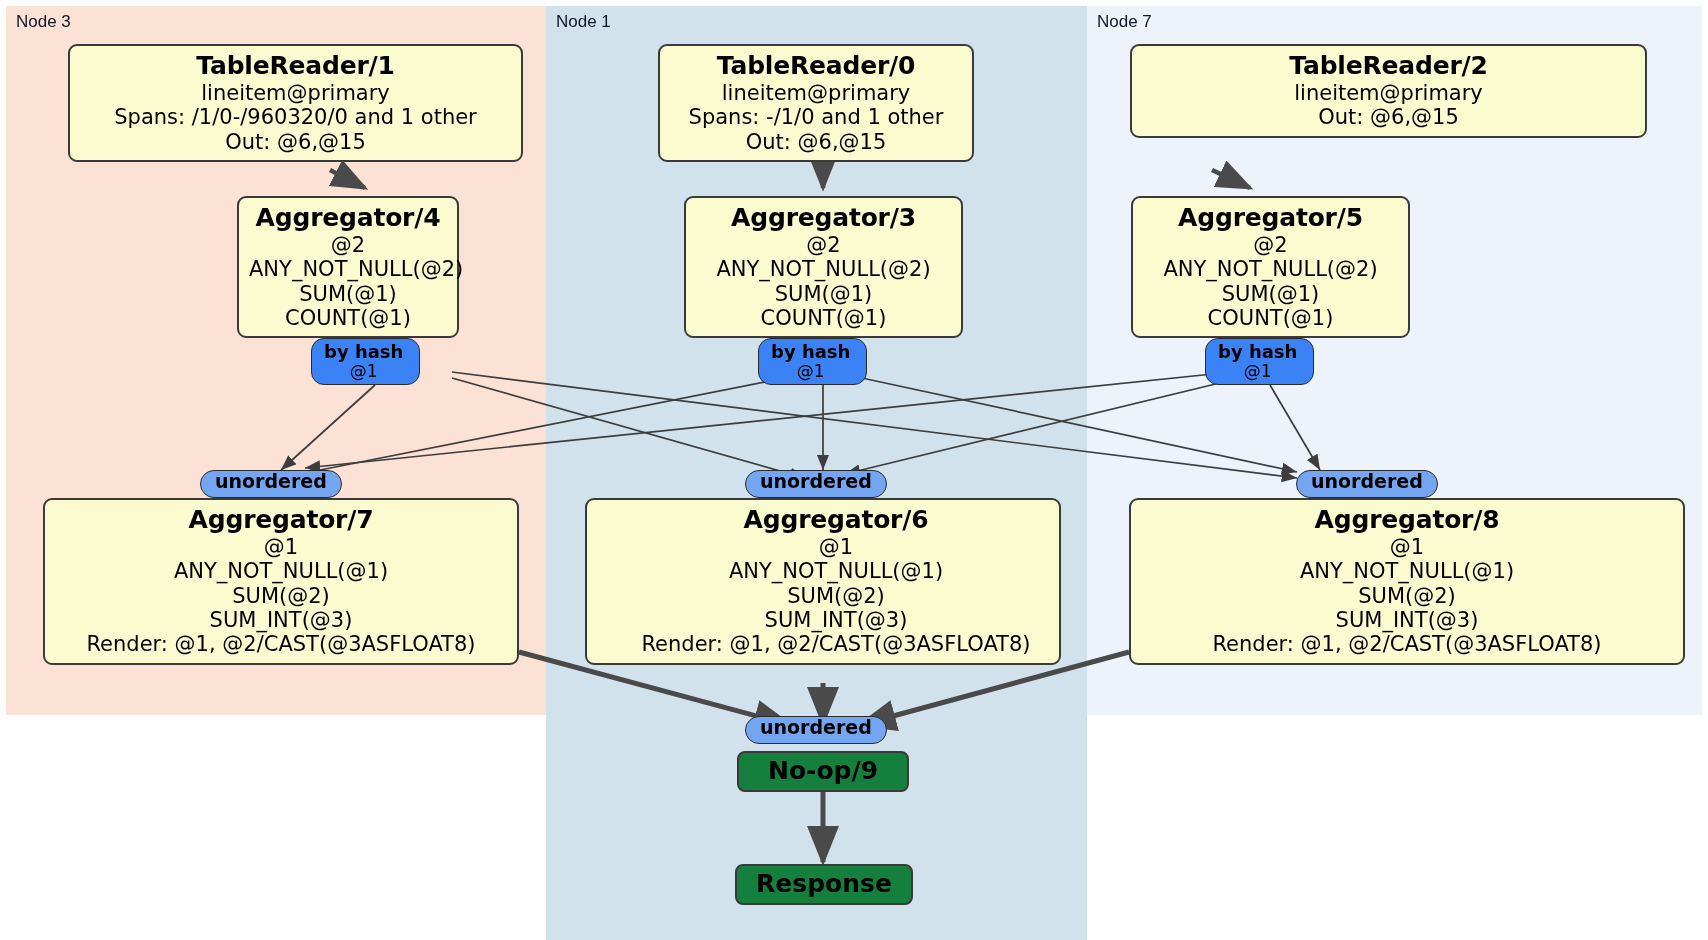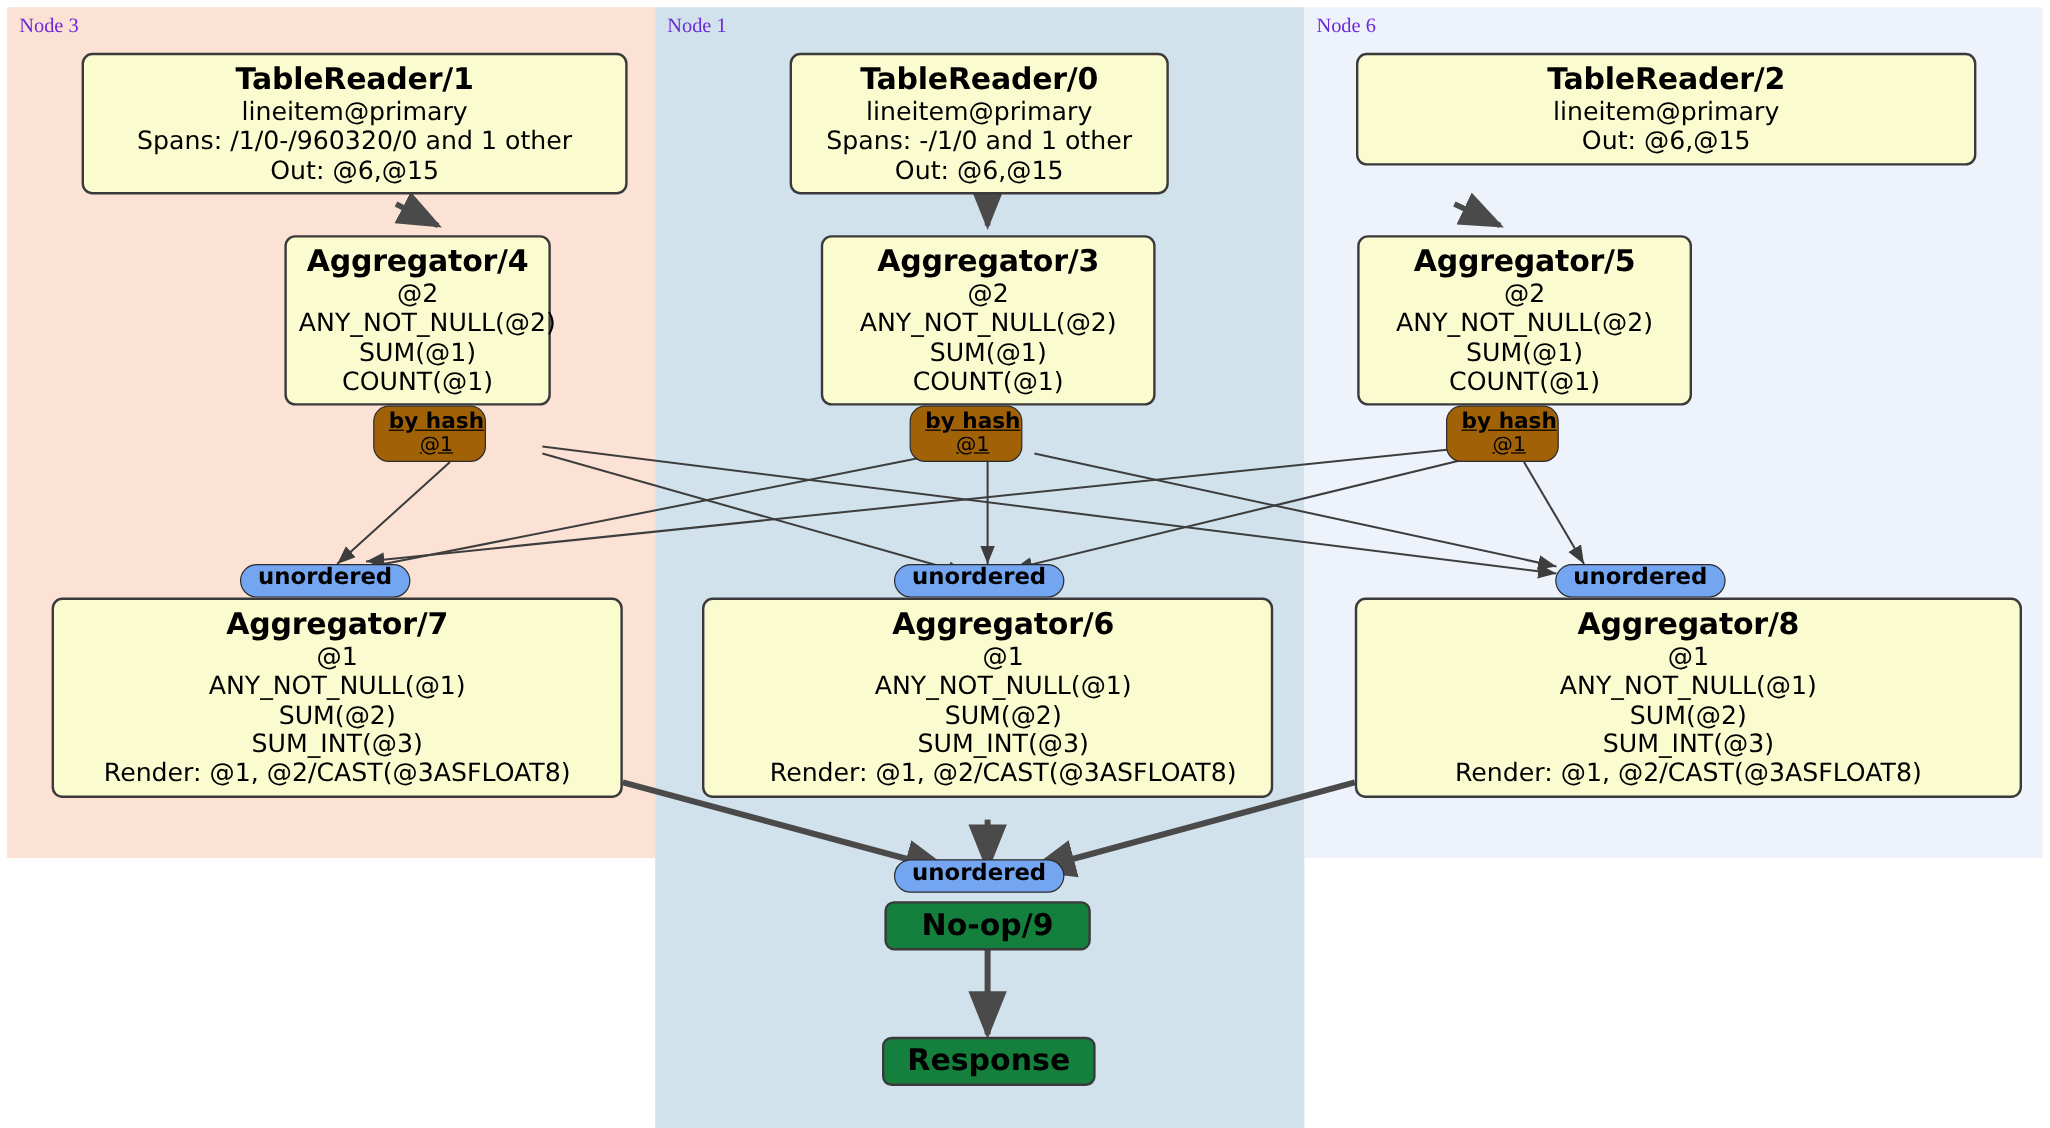--- a/index.html
+++ b/index.html
@@ -21,22 +21,22 @@
   
   .node-panel {
     position: absolute;
     box-sizing: border-box;
   }
   .node-panel .panel-label {
     position: absolute;
     top: 6px;
     left: 10px;
     font-size: 17px;
-    color: #6d28d9;
-    font-family: Liberation Serif, serif;
+    color: #0f172a;
+    font-family: Liberation Sans, sans-serif;
     white-space: nowrap;
   }
 
   
   #edges {
     position: absolute;
     top: 0;
     left: 0;
     width: 1708px;
     height: 940px;
@@ -72,24 +72,23 @@
   .badge {
     position: absolute;
     box-sizing: border-box;
     border: 1.6px solid #2b2b2b;
     text-align: center;
     white-space: nowrap;
     color: #000000;
     line-height: 1.1;
   }
   .badge-hash {
-    background: #a16207;
+    background: #3b82f6;
     border-radius: 13px;
-    padding: 3px 1px 4px 12px;
-    text-decoration: underline;
+    padding: 3px 16px 4px 12px;
   }
   .badge-hash .b1 {
     display: block;
     font-weight: bold;
     font-size: 18px;
   }
   .badge-hash .b2 {
     display: block;
     font-size: 17px;
   }
@@ -123,21 +122,21 @@
 
   <div class="node-panel" style="left:6px; top:6px; width:540px; height:709px; background:#fbe2d5;">
     <span class="panel-label">Node 3</span>
   </div>
 
   <div class="node-panel" style="left:546px; top:6px; width:541px; height:934px; background:#d2e2ed;">
     <span class="panel-label">Node 1</span>
   </div>
 
   <div class="node-panel" style="left:1087px; top:6px; width:615px; height:709px; background:#edf2fb;">
-    <span class="panel-label">Node 6</span>
+    <span class="panel-label">Node 7</span>
   </div>
 
   <svg id="edges" viewBox="0 0 1708 940" xmlns="http://www.w3.org/2000/svg">
     <defs>
       <marker id="arrowThick" markerWidth="9" markerHeight="9" refX="7.2" refY="3.2" orient="auto" markerUnits="strokeWidth">
         <path d="M0,0 L8,3.2 L0,6.4 z" fill="#4a4a4a"></path>
       </marker>
       <marker id="arrowThin" markerWidth="11" markerHeight="11" refX="9" refY="3.6" orient="auto" markerUnits="strokeWidth">
         <path d="M0,0 L9,3.6 L0,7.2 z" fill="#3d3d3d"></path>
       </marker>

